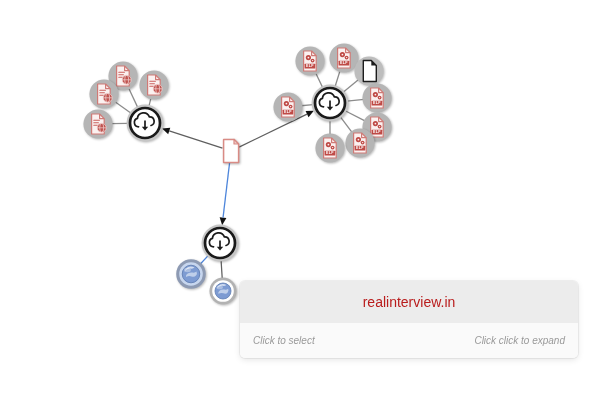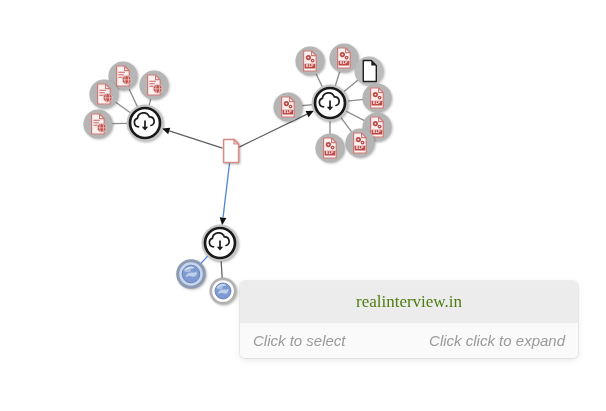--- a/index.html
+++ b/index.html
@@ -7,23 +7,23 @@
   #edges{position:absolute;left:0;top:0;z-index:1;}
   #nodes{position:absolute;left:0;top:0;width:100%;height:100%;z-index:2;pointer-events:none;}
   .node{position:absolute;pointer-events:auto;cursor:pointer;}
   .node .icon svg{display:block;filter:drop-shadow(1px 1.5px 1px rgba(0,0,0,0.28));}
   .tooltip{
     position:absolute;left:240px;top:281px;width:338px;height:77px;z-index:3;
     border-radius:5px;overflow:hidden;background:#fafafa;
     box-shadow:0 0 0 1px rgba(0,0,0,0.05), 0 2px 6px rgba(0,0,0,0.10);
   }
   .tt-header{height:42px;background:#ececec;display:flex;align-items:center;justify-content:center;
-    font-size:17px;color:#4d7c0f;font-family:Liberation Serif, serif;}
+    font-size:14px;color:#b91c1c;}
   .tt-body{height:35px;display:flex;align-items:center;justify-content:space-between;
-    padding:0 13px;background:#fafafa;font-style:italic;font-size:15px;color:#9a9a9a;}
+    padding:0 13px;background:#fafafa;font-style:italic;font-size:10px;color:#9a9a9a;}
 </style>
 </head>
 <body>
 
 <div class="stage">
   <svg id="edges" width="606" height="411">
       <line x1="137.79301819717327" y1="107.60326614850655" x2="128.5112213786322" y2="87.7739729452597" stroke="#8c8c8c" stroke-width="1.3"></line>
       <line x1="148.91792852594662" y1="106.45763511266983" x2="151.00393700957022" y2="97.65004373737013" stroke="#8c8c8c" stroke-width="1.3"></line>
       <line x1="131.12093412838328" y1="113.18309974934428" x2="114.61340331358925" y2="101.50704136814849" stroke="#8c8c8c" stroke-width="1.3"></line>
       <line x1="128.0038465890299" y1="123.3616202853398" x2="110.99705849074185" y2="123.7234668406225" stroke="#8c8c8c" stroke-width="1.3"></line>

